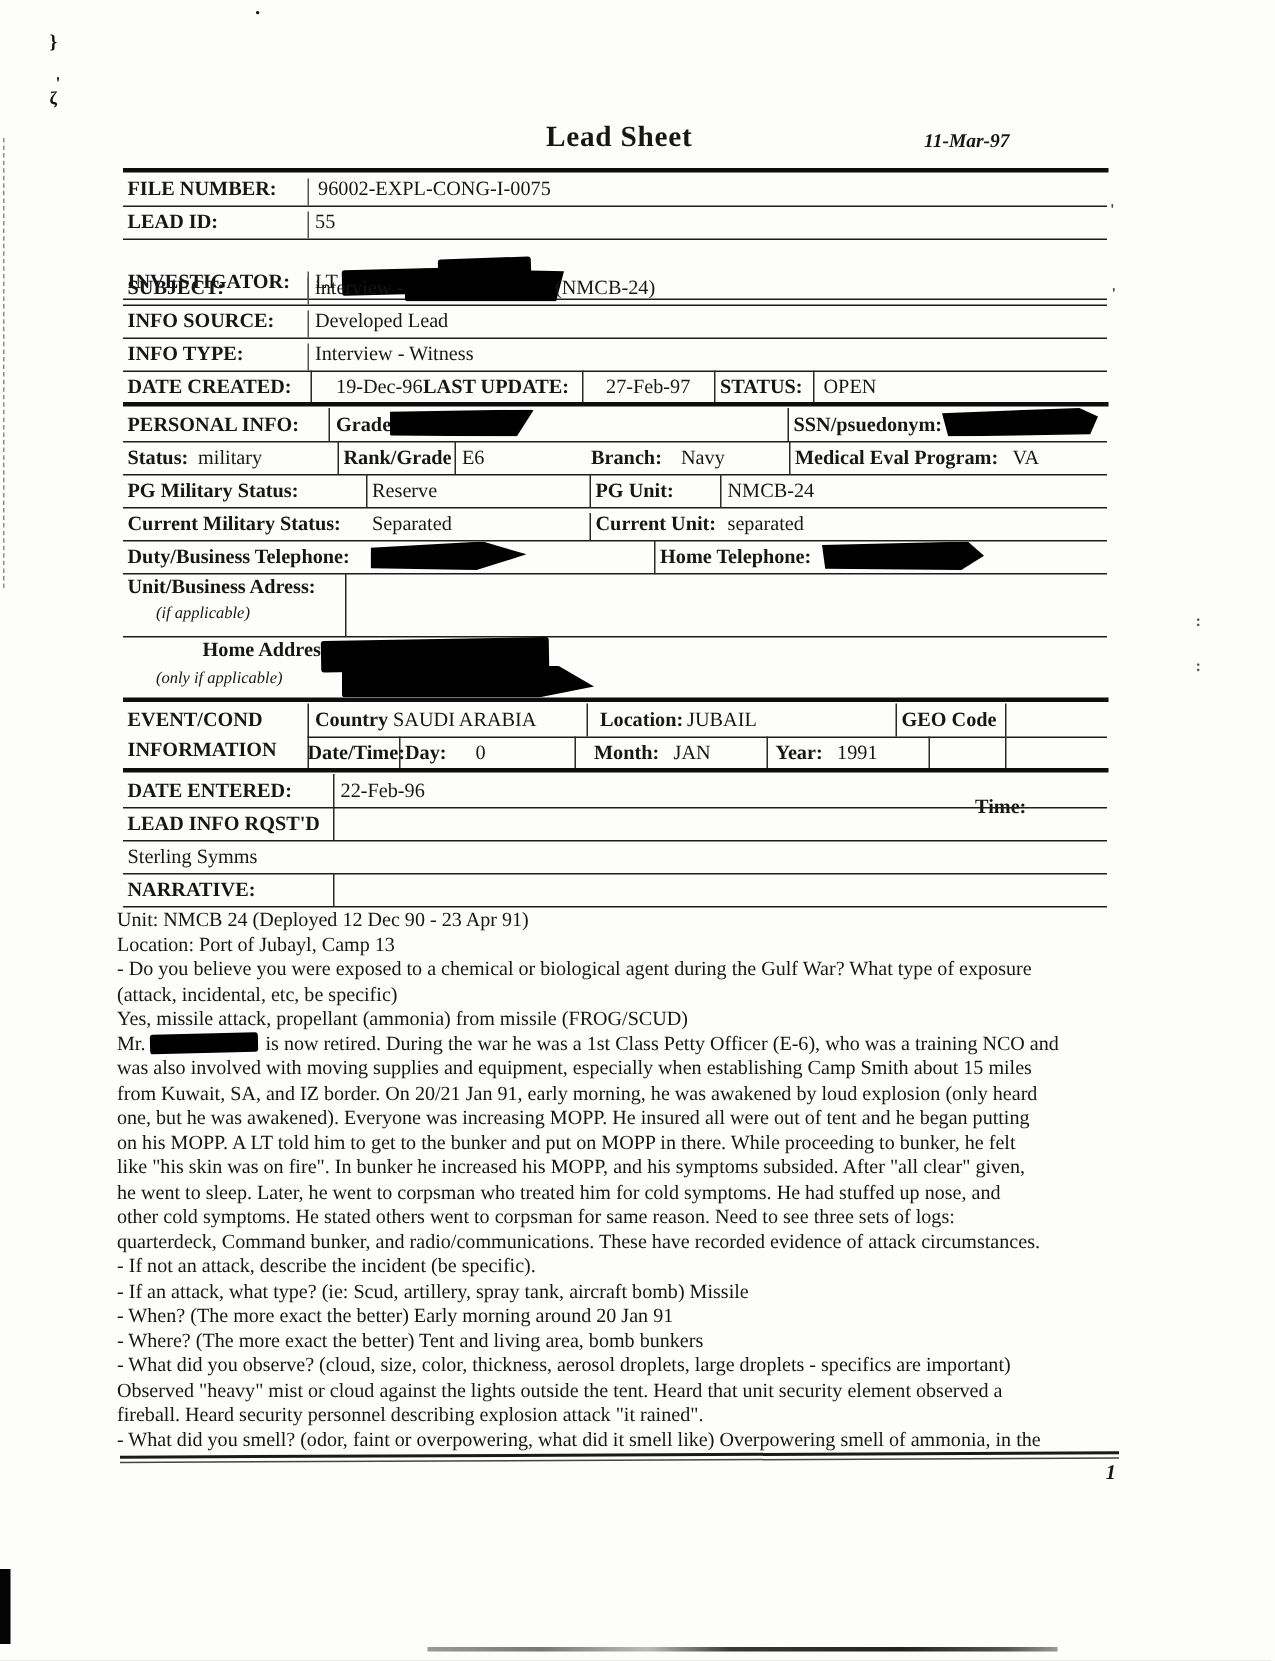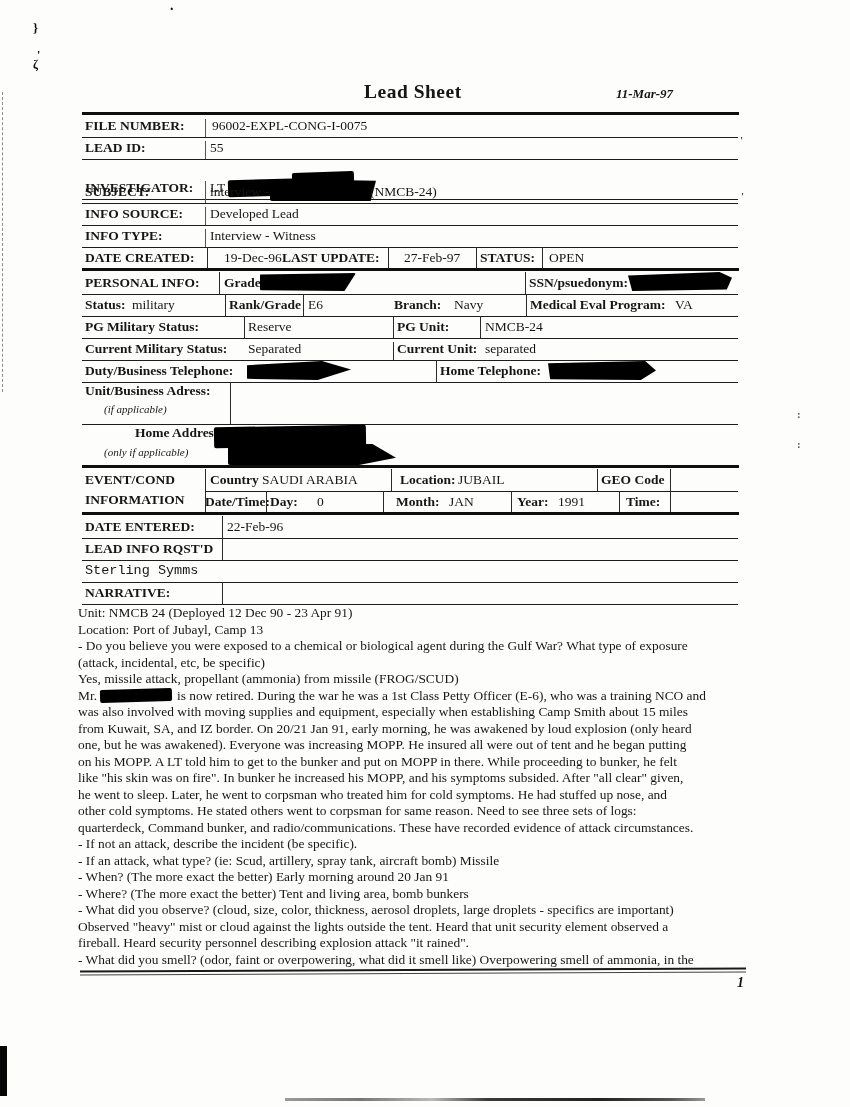--- a/index.html
+++ b/index.html
@@ -192,38 +192,38 @@
     <span class="vline" style="left:61px;"></span>
     <span class="cell lbl" style="left:65px;">Day:</span>
     <span class="cell" style="left:112px;">0</span>
     <span class="vline" style="left:178px;"></span>
     <span class="cell lbl" style="left:191px;">Month:</span>
     <span class="cell" style="left:244px;">JAN</span>
     <span class="vline" style="left:306px;"></span>
     <span class="cell lbl" style="left:312px;">Year:</span>
     <span class="cell" style="left:353px;">1991</span>
     <span class="vline" style="left:414px;"></span>
-    <span class="cell lbl" style="left:421px;">Time:</span>
+    <span class="cell lbl" style="left:445px;margin-top:36px;">Time:</span>
     <span class="vline" style="left:465px;"></span>
     <span class="cell" style="left:472px;"></span>
   </div>
   <div class="thick" style="top:512px;"></div>
 
   <div class="row h22" style="top:516px;">
     <span class="cell lbl" style="left:3px;">DATE ENTERED:</span>
     <span class="vline" style="left:140px;"></span>
     <span class="cell" style="left:145px;">22-Feb-96</span>
   </div>
 
   <div class="row h22" style="top:538px;">
     <span class="cell lbl" style="left:3px;">LEAD INFO RQST'D</span>
     <span class="vline" style="left:140px;"></span>
   </div>
 
-  <div class="row h22" style="top:560px;font-family:Liberation Mono, monospace;">
+  <div class="row h22" style="top:560px;">
     <span class="cell" style="left:3px;">Sterling Symms</span>
   </div>
 
   <div class="row h22" style="top:582px;">
     <span class="cell lbl" style="left:3px;">NARRATIVE:</span>
     <span class="vline" style="left:140px;"></span>
   </div>
 
   <div class="narrative">
     <div class="nline">Unit:  NMCB 24 (Deployed 12 Dec 90 - 23 Apr 91)</div>

